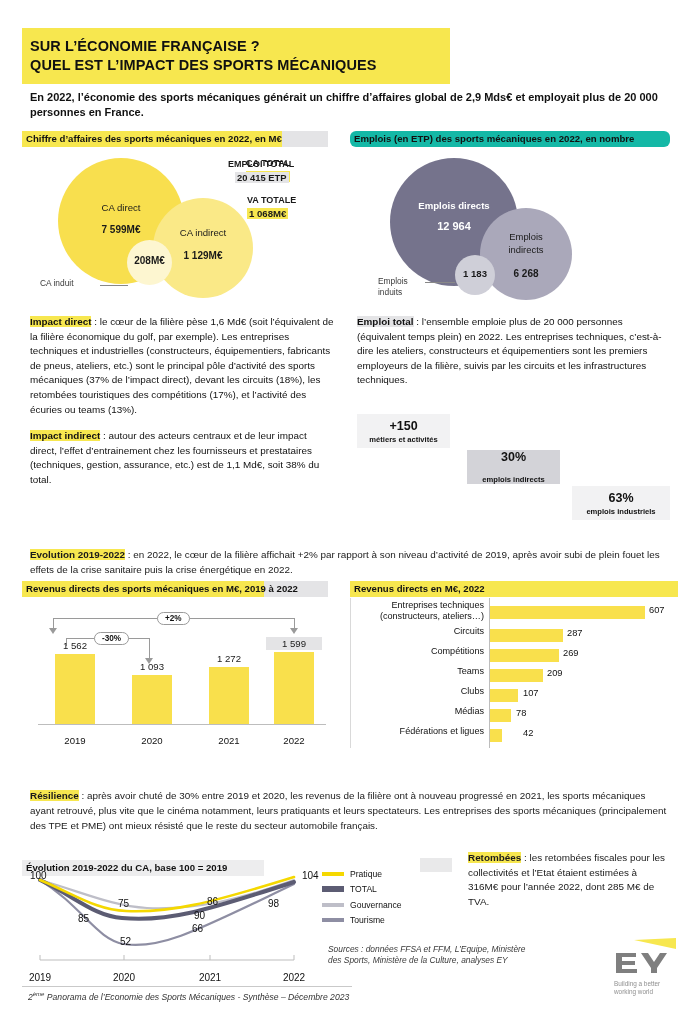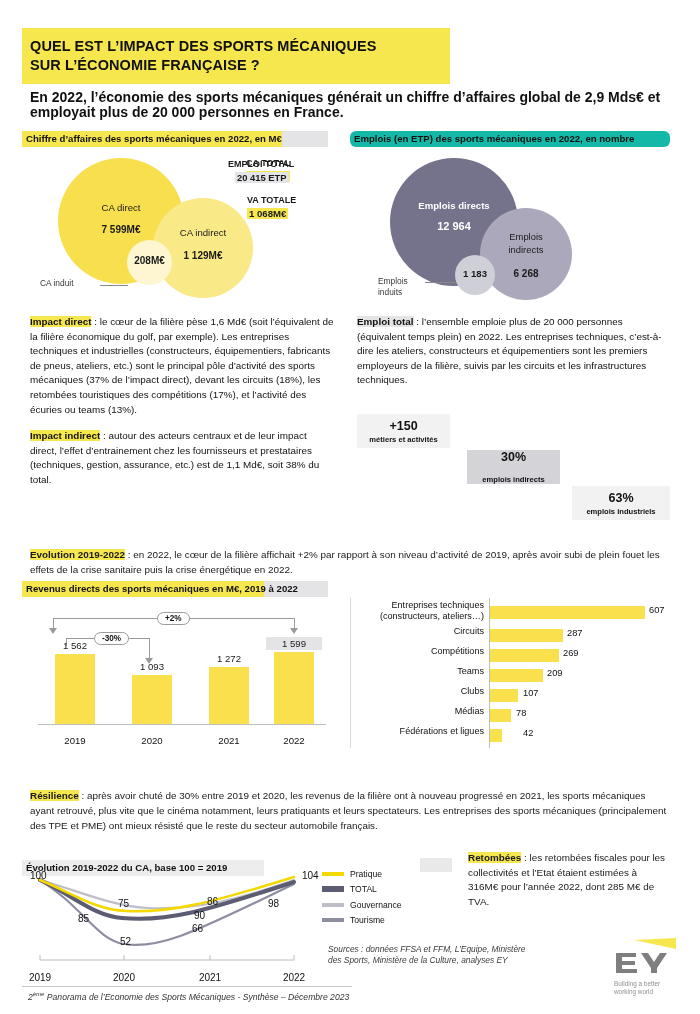--- a/index.html
+++ b/index.html
@@ -24,21 +24,21 @@
     display: flex; flex-direction: column; justify-content: center;
     padding-left: 8px;
   }
   .title-banner .line {
     font-size: 14.5px; font-weight: bold; letter-spacing: .1px;
     line-height: 19px; color: #111;
   }
 
   .intro {
     position: absolute; left: 30px; top: 90px; width: 640px;
-    font-size: 14px; font-weight: bold; line-height: 15px; color: #111;
+    font-size: 11px; font-weight: bold; line-height: 15px; color: #111;
   }
 
   
   .sec-head {
     position: absolute;
     font-size: 9.6px; font-weight: bold; color: #111;
     padding: 2px 4px 3px 4px;
     white-space: nowrap;
   }
 
@@ -207,22 +207,22 @@
     font-size: 8.6px; font-style: italic; color:#333;
   }
   #footer sup { font-size: 6px; }
 </style>
 </head>
 <body>
 
 <div class="page">
 
   <div class="title-banner">
+    <div class="line">SUR L’ÉCONOMIE  FRANÇAISE ?</div>
     <div class="line">QUEL EST L’IMPACT DES SPORTS MÉCANIQUES</div>
-    <div class="line">SUR L’ÉCONOMIE  FRANÇAISE ?</div>
   </div>
 
   <div class="intro">En 2022, l’économie des sports mécaniques générait un chiffre d’affaires global de 2,9 Mds€ et employait plus de 20 000 personnes en France.</div>
 
   <div class="sec-head" id="head-ca">Chiffre d’affaires des sports mécaniques en 2022, en M€</div>
   <div class="sec-head" id="head-emp">Emplois (en ETP) des sports mécaniques en 2022, en nombre</div>
 
   <div class="bubbles-ca">
     <div class="circ" id="ca-direct">
       <div class="bl" id="lab-ca-direct">CA direct</div>
@@ -293,20 +293,21 @@
   <div class="stat" id="stat-3">
     <div class="big">63%</div>
     <div class="small">emplois industriels</div>
   </div>
 
   <div id="copy-evo">
     <span class="hl-y">Evolution 2019-2022</span><span> : en 2022, le cœur de la filière affichait +2% par rapport à son niveau d’activité de 2019, après avoir subi de plein fouet les effets de la crise sanitaire puis la crise énergétique en 2022.</span>
   </div>
 
   <div class="sec-head" id="head-rev">Revenus directs des sports mécaniques en M€, 2019 à 2022</div>
+  <div class="sec-head" id="head-rd">Revenus directs en M€, 2022</div>
 
   <div class="colchart">
     <div class="axis-line"></div>
 
     <div class="conn" style="left:31px; top:22px; width:242px; height:1px;"></div>
     <div class="conn" style="left:31px; top:22px; width:1px; height:11px;"></div>
     <div class="conn" style="left:272px; top:22px; width:1px; height:11px;"></div>
     <div class="arrow-d" style="left:27px; top:32px;"></div>
     <div class="arrow-d" style="left:268px; top:32px;"></div>
     <div class="callout" style="left:135px; top:16px;">+2%</div>

